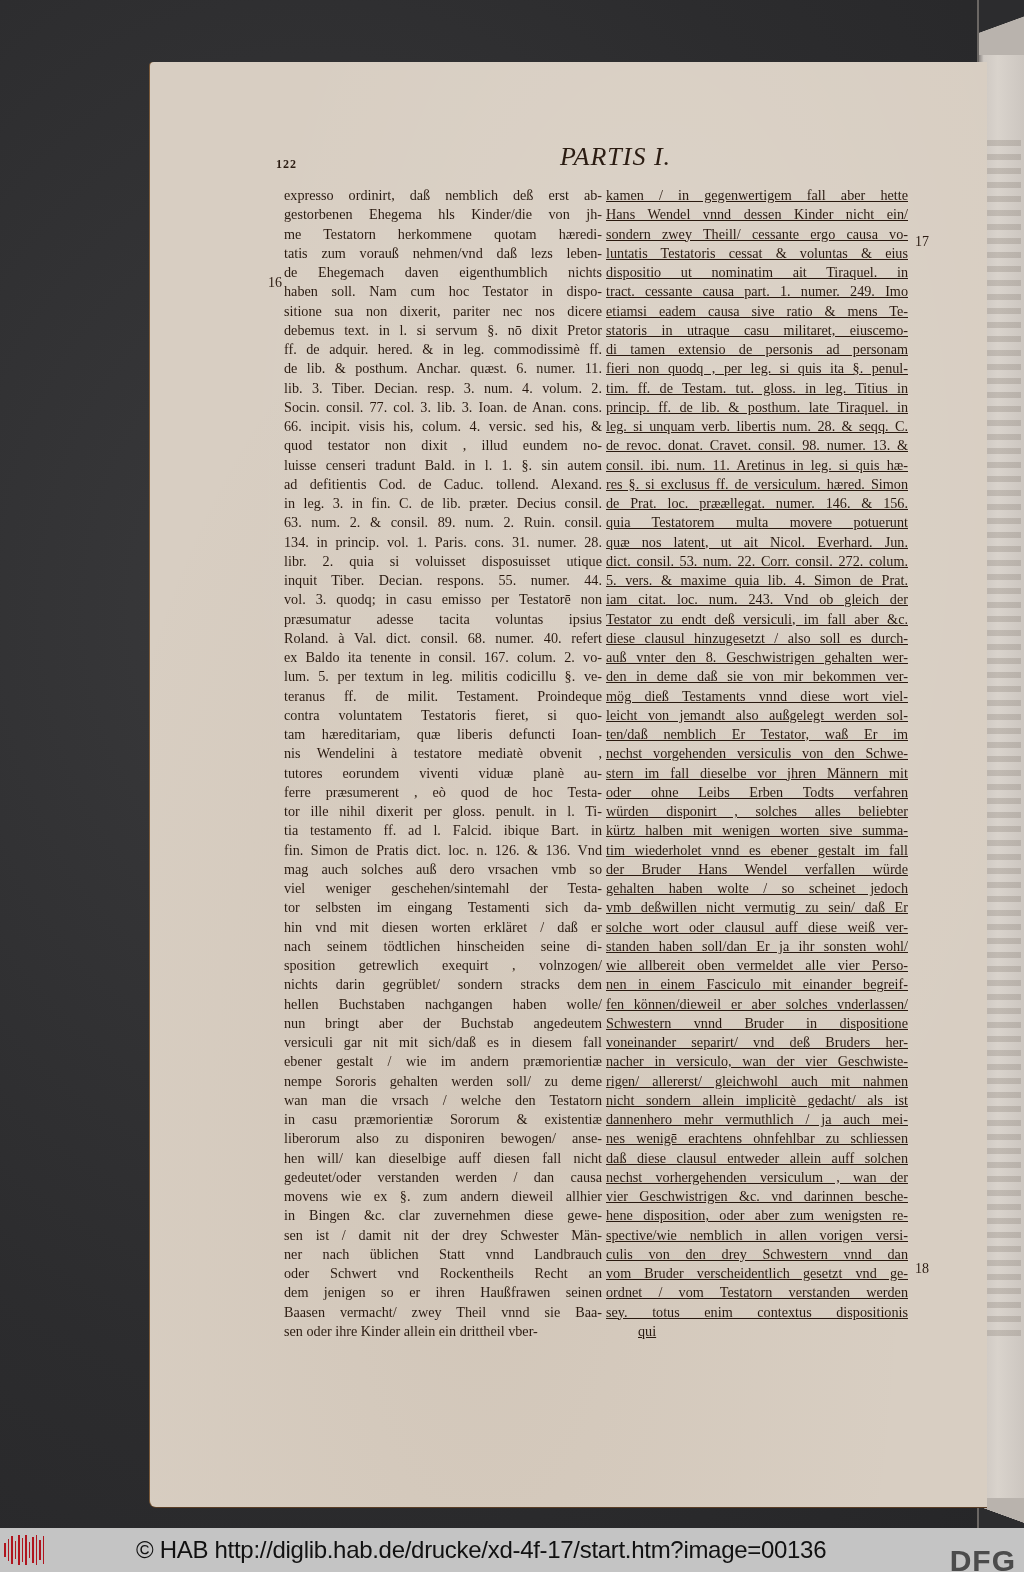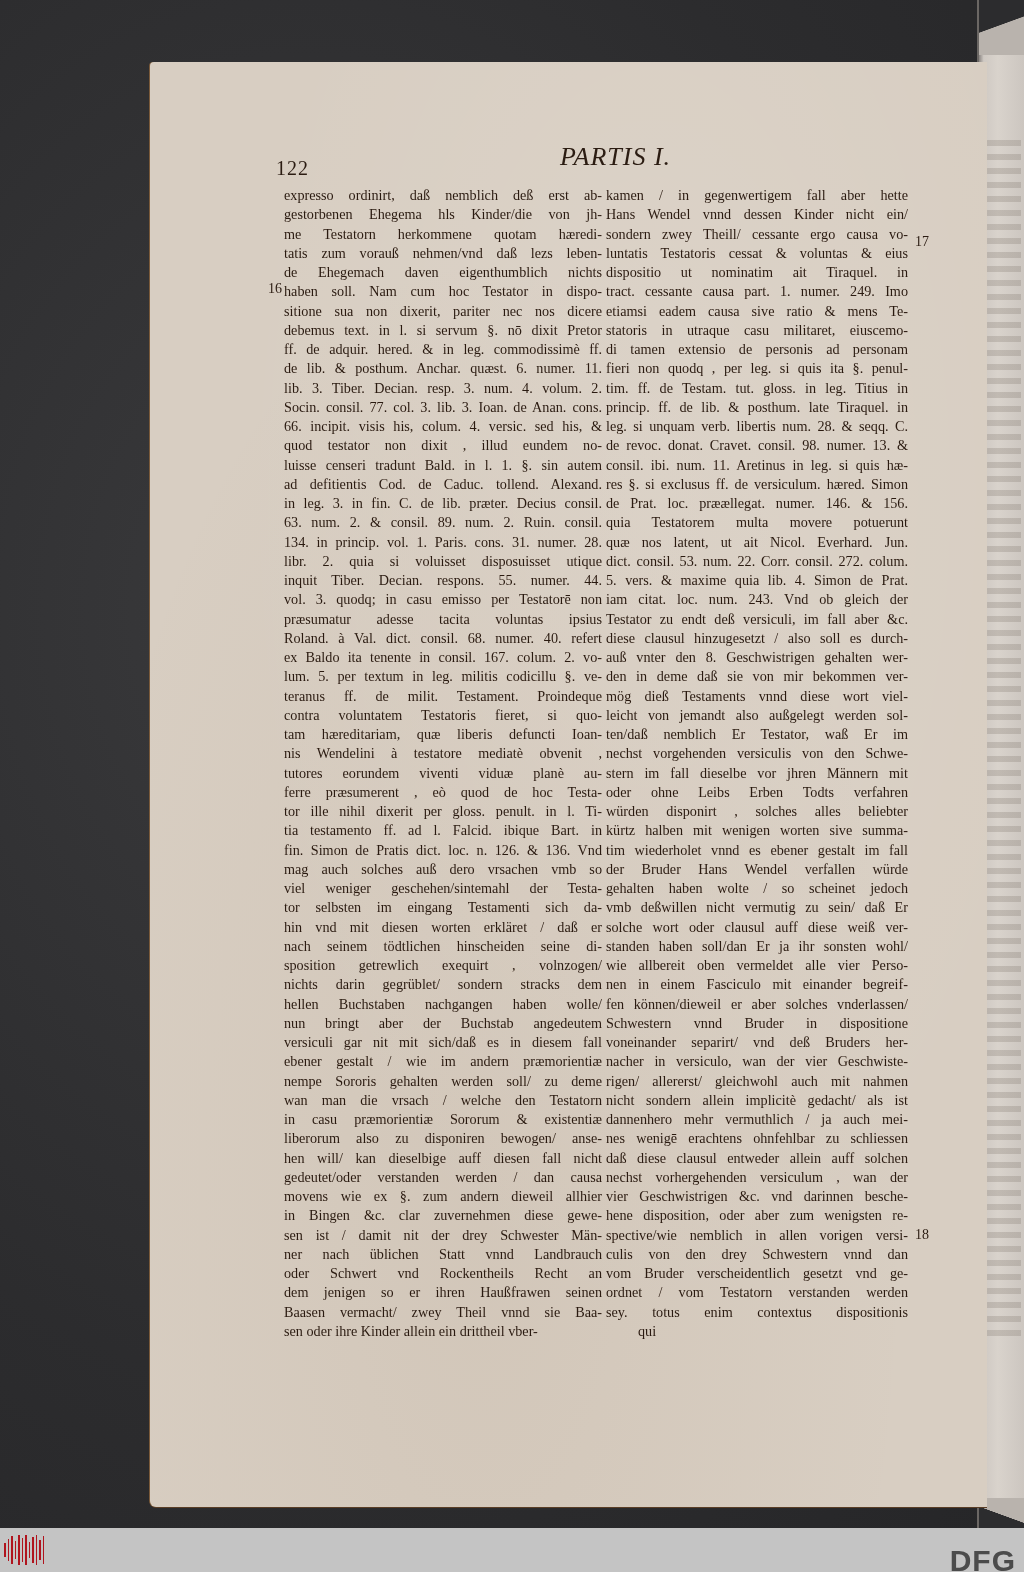--- a/index.html
+++ b/index.html
@@ -34,33 +34,33 @@
     .next-page-edge .bottom-wedge {
       position:absolute; left:0; bottom:0; width:47px; height:30px;
       background:linear-gradient(20deg,#2c2c2e 45%, #b9b3ad 46%);
     }
     .ghost-text {
       position:absolute; left:6px; top:140px; width:36px; height:1200px;
       background:repeating-linear-gradient(180deg, rgba(120,110,100,0.25) 0 6px, rgba(0,0,0,0) 6px 14px);
     }
     .page-number {
       position:absolute; left:126px; top:95px;
-      font-size:20px; font-weight:normal; color:#2b1c12; letter-spacing:1px;
+      font-size:12px; font-weight:bold; color:#2b1c12; letter-spacing:1px;
     }
     .running-head {
       position:absolute; left:410px; top:80px;
       font-size:26px; color:#2b1c12; letter-spacing:1px;font-style:italic;
     }
     .col {
       position:absolute; top:124px;
       color:#2a1a10;
       font-size:14.2px; line-height:19.25px;
     }
     .col.left { left:134px; width:318px; }
-    .col.right { left:456px; width:302px; }
+    .col.right { left:456px; width:302px;text-decoration:underline; }
     .col .line { white-space:nowrap; overflow:hidden; text-align:justify; text-align-last:justify; height:19.25px; }
     .col.left .line:last-child, .col.right .line:last-child { text-align-last:left; }
     .right .line.catch { text-align-last:right;margin-left:32px; }
     .margin-num {
       position:absolute; font-size:14px; font-weight:normal; color:#2b1c12;
     }
     .footer {
       position:absolute; left:0; top:1528px; width:1024px; height:44px;
       background:#c4c4c4;
       font-family:"Liberation Sans","DejaVu Sans",sans-serif;
@@ -87,23 +87,23 @@
 <div class="next-page-edge">
   <div class="top-wedge"></div>
   <div class="ghost-text"></div>
   <div class="bottom-wedge"></div>
 </div>
 
 <div class="page">
   <div class="page-number">122</div>
   <div class="running-head">PARTIS I.</div>
 
-  <div class="margin-num" style="left:118px; top:219px;">16</div>
+  <div class="margin-num" style="left:118px; top:213px;">16</div>
   <div class="margin-num" style="left:765px; top:172px;">17</div>
-  <div class="margin-num" style="left:765px; top:1165px;">18</div>
+  <div class="margin-num" style="left:765px; top:1199px;">18</div>
 
   <div class="col left" id="left-col">
       <div class="line">expresso ordinirt, daß nemblich deß erst ab-</div>
       <div class="line">gestorbenen Ehegema hls Kinder/die von jh-</div>
       <div class="line">me Testatorn herkommene quotam hæredi-</div>
       <div class="line">tatis zum vorauß nehmen/vnd daß lezs leben-</div>
       <div class="line">de Ehegemach daven eigenthumblich nichts</div>
       <div class="line">haben soll. Nam cum hoc Testator in dispo-</div>
       <div class="line">sitione sua non dixerit, pariter nec nos dicere</div>
       <div class="line">debemus text. in l. si servum §. nō dixit Pretor</div>
@@ -232,14 +232,15 @@
       <span style="height:18px"></span>
     <span style="height:30px"></span>
       <span style="height:24px"></span>
       <span style="height:30px"></span>
       <span style="height:16px"></span>
     <span style="height:26px"></span>
       <span style="height:30px"></span>
       <span style="height:20px"></span>
       <span style="height:28px"></span>
   </div>
+  <div class="credit">© HAB http://diglib.hab.de/drucke/xd-4f-17/start.htm?image=00136</div>
   <div class="dfg">DFG</div>
 </div>
 
 </body></html>

